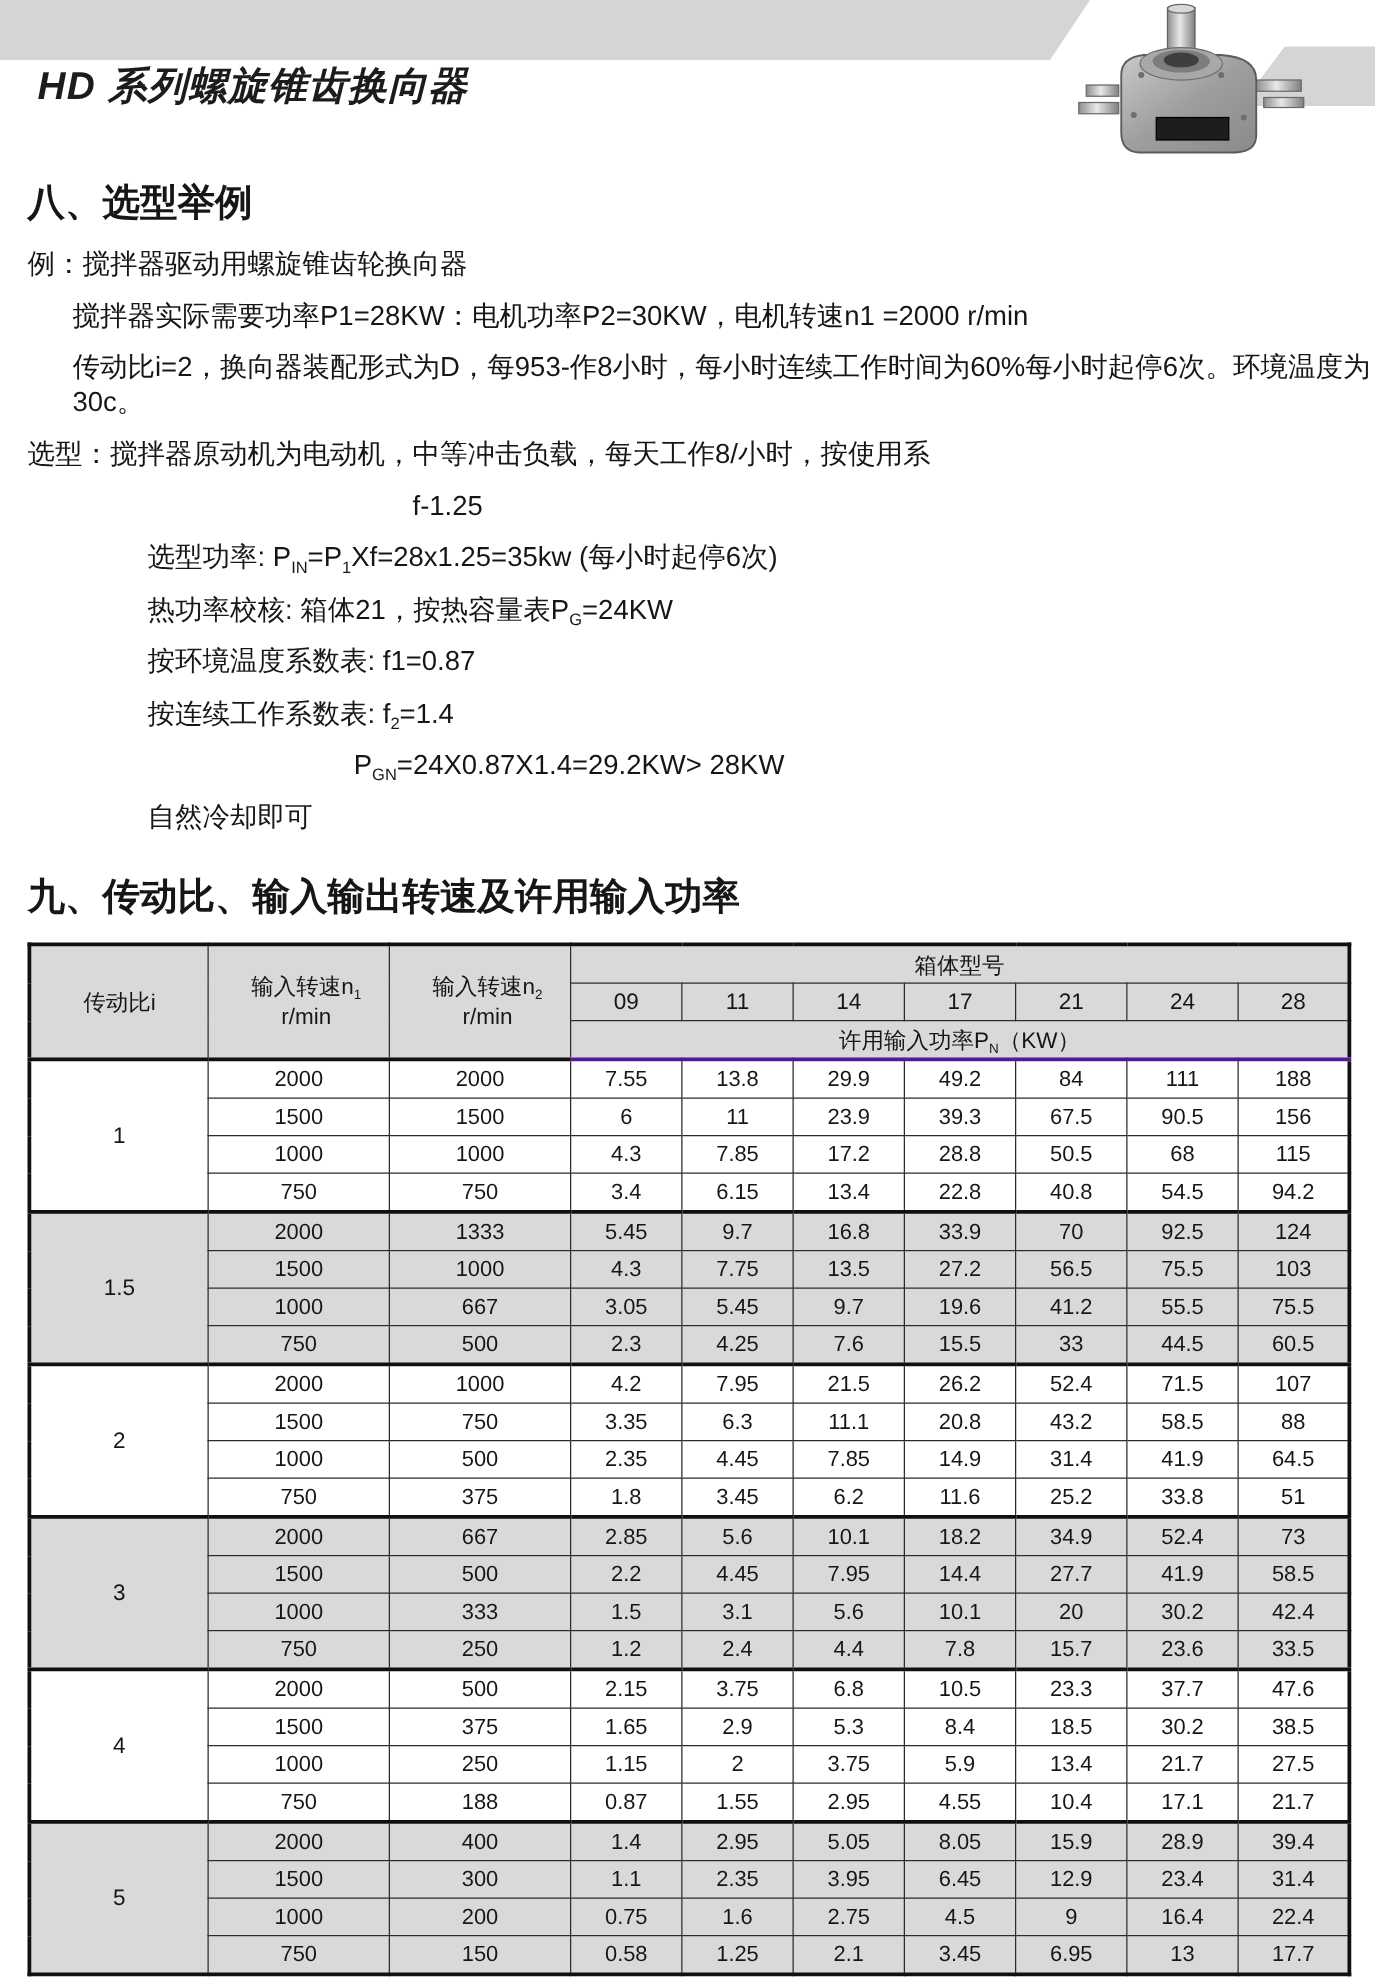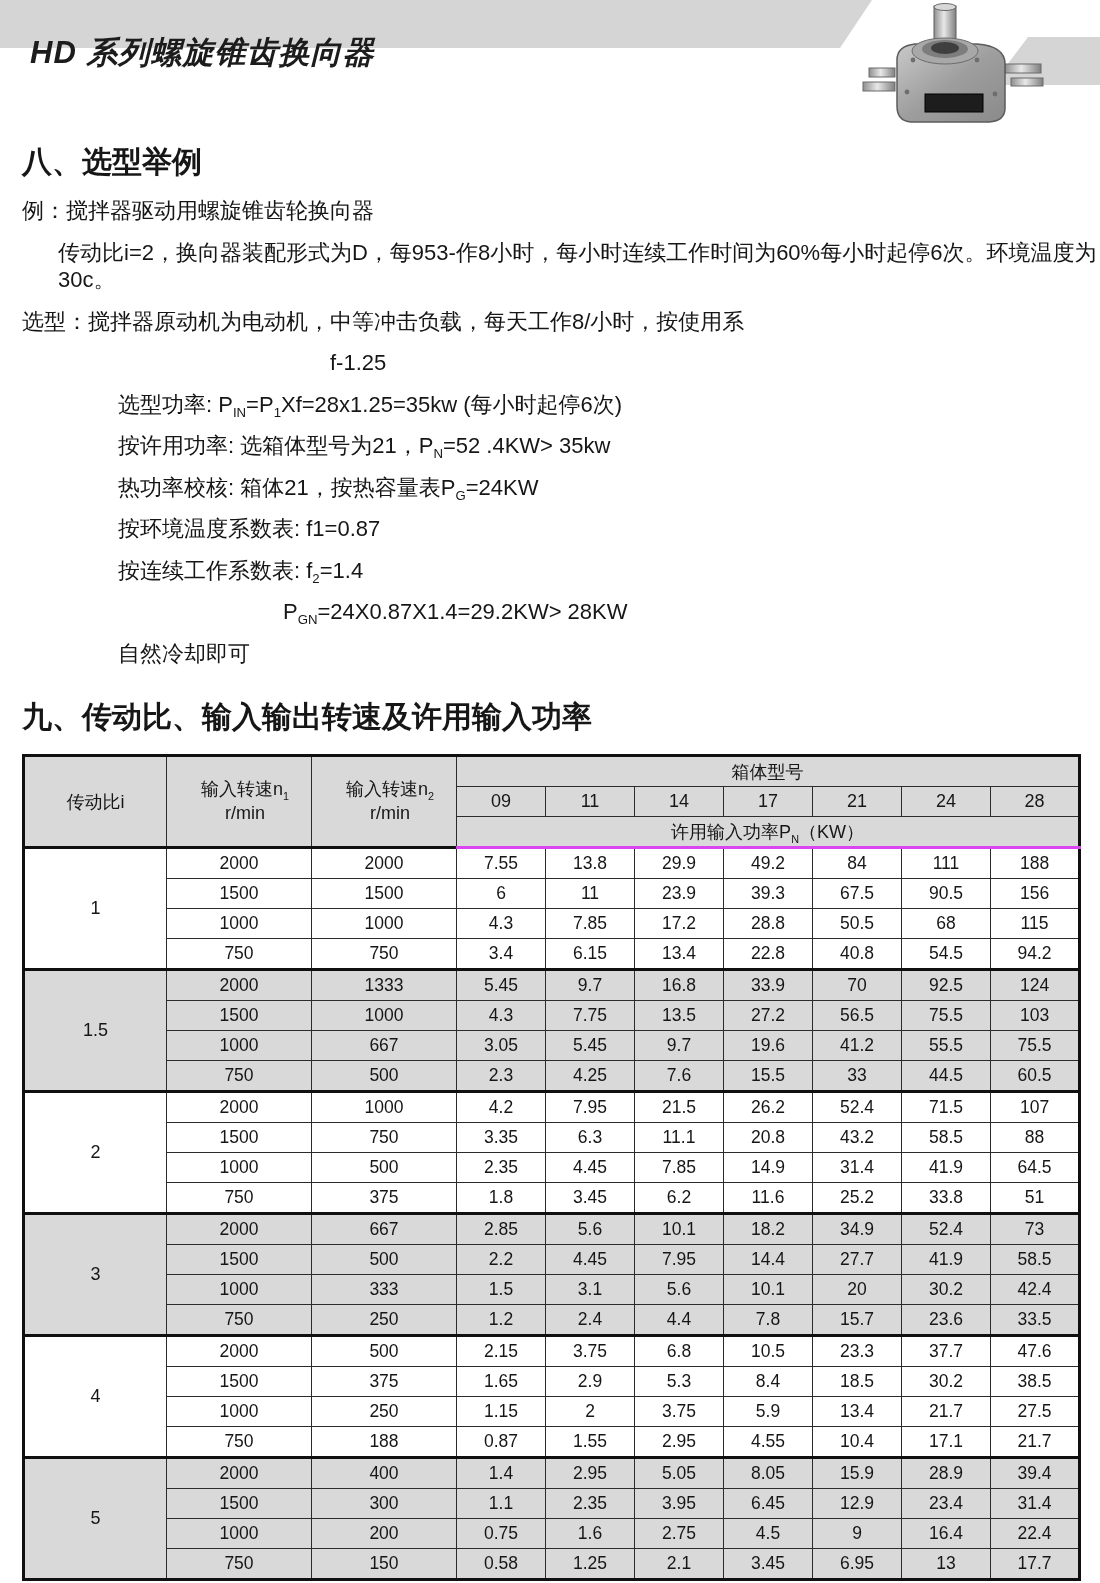--- a/index.html
+++ b/index.html
@@ -19,21 +19,21 @@
     position:absolute; left:0; top:37; width:872px; height:48px;
     background:#d5d5d5;
     clip-path:polygon(0 0, 100% 0, calc(100% - 32px) 100%, 0 100%);
   }
   .band-right {
     position:absolute; left:992px; top:37px; width:108px; height:48px;
     background:#d5d5d5;
     clip-path:polygon(36px 0, 100% 0, 100% 100%, 0 100%);
   }
   .page-title {
-    position:absolute; left:30px; top:32px;
+    position:absolute; left:30px; top:48px;
     font-size:31px; font-weight:bold; font-style:italic;
     letter-spacing:1px; color:#1c1c1c; white-space:nowrap;
   }
   .gearbox { position:absolute; left:845px; top:2px; }
 
   
   .sec-heading { font-size:30px; font-weight:bold; margin:10px 0 0 22px; }
   .line { font-size:22px; line-height:1.25; margin:14px 0 0 0; }
   .ind0 { margin-left:22px; }
   .ind1 { margin-left:58px; }
@@ -49,21 +49,21 @@
     width:1056px; margin:16px 22px 0 22px;
     font-size:17.5px; text-align:center;
   }
   .ratio-table th, .ratio-table td {
     border:1.5px solid #2b2b2b; padding:0; height:29px;
     font-weight:normal; vertical-align:middle;
   }
   .ratio-table { border:3px solid #101010; }
   .ratio-table thead th { background:#d9d9d9; font-size:18px; }
   .ratio-table thead .speed-hdr { line-height:1.3;padding-left:12px; }
-  .ratio-table thead tr:last-child th { border-bottom:3px solid #d946ef; }
+  .ratio-table thead tr:last-child th { border-bottom:3px solid #4c1d95; }
   .ratio-table tbody tr.group-start td { border-top:3px solid #101010; }
   .ratio-table tbody tr.shade td { background:#d9d9d9; }
   .ratio-table td.ratio-cell { font-size:18px; }
 </style>
 </head>
 <body>
 
 <div class="page">
 
   <div class="page-header">
@@ -97,27 +97,27 @@
         <circle cx="132" cy="58" r="2.4" fill="#6e6e6e"></circle>
       <circle cx="62" cy="90" r="2.4" fill="#6e6e6e"></circle>
         <circle cx="150" cy="92" r="2.4" fill="#6e6e6e"></circle>
       <rect x="80" y="92" width="58" height="18" fill="#1d1d1d" stroke="#000"></rect>
     </svg>
   </div>
 
   <h2 class="sec-heading">八、选型举例</h2>
 
   <p class="line ind0">例：搅拌器驱动用螺旋锥齿轮换向器</p>
+  <p class="line ind1">搅拌器实际需要功率P1=28KW：电机功率P2=30KW，电机转速n1 =2000 r/min</p>
   <p class="line ind1">传动比i=2，换向器装配形式为D，每953-作8小时，每小时连续工作时间为60%每小时起停6次。环境温度为30c。</p>
   <p class="line ind0">选型：搅拌器原动机为电动机，中等冲击负载，每天工作8/小时，按使用系</p>
   <p class="line indf">f-1.25</p>
 
   <p class="line ind2"><span>选型功率: P</span><sub>IN</sub><span>=P</span><sub>1</sub><span>Xf=28x1.25=35kw (每小时起停6次)</span></p>
 
-  <p class="line ind2"><span>按许用功率: 选箱体型号为21，P</span><sub>N</sub><span>=52 .4KW&gt; 35kw</span></p>
 
   <p class="line ind2"><span>热功率校核: 箱体21，按热容量表P</span><sub>G</sub><span>=24KW</span></p>
 
   <p class="line ind2">按环境温度系数表: f1=0.87</p>
 
   <p class="line ind2"><span>按连续工作系数表: f</span><sub>2</sub><span>=1.4</span></p>
 
   <p class="line indp"><span>P</span><sub>GN</sub><span>=24X0.87X1.4=29.2KW&gt; 28KW</span></p>
 
   <p class="line ind2">自然冷却即可</p>

